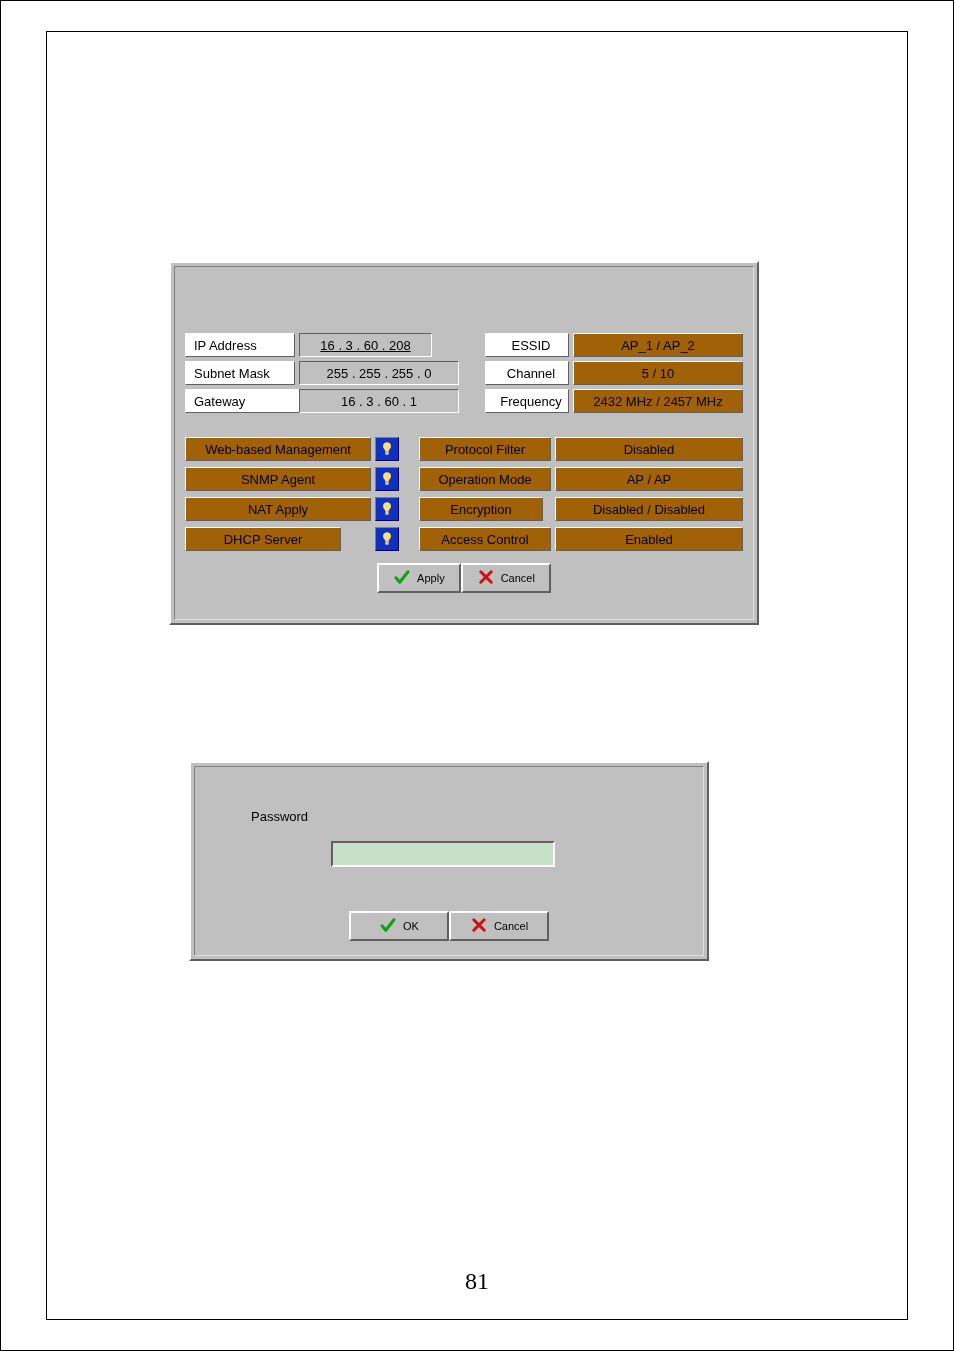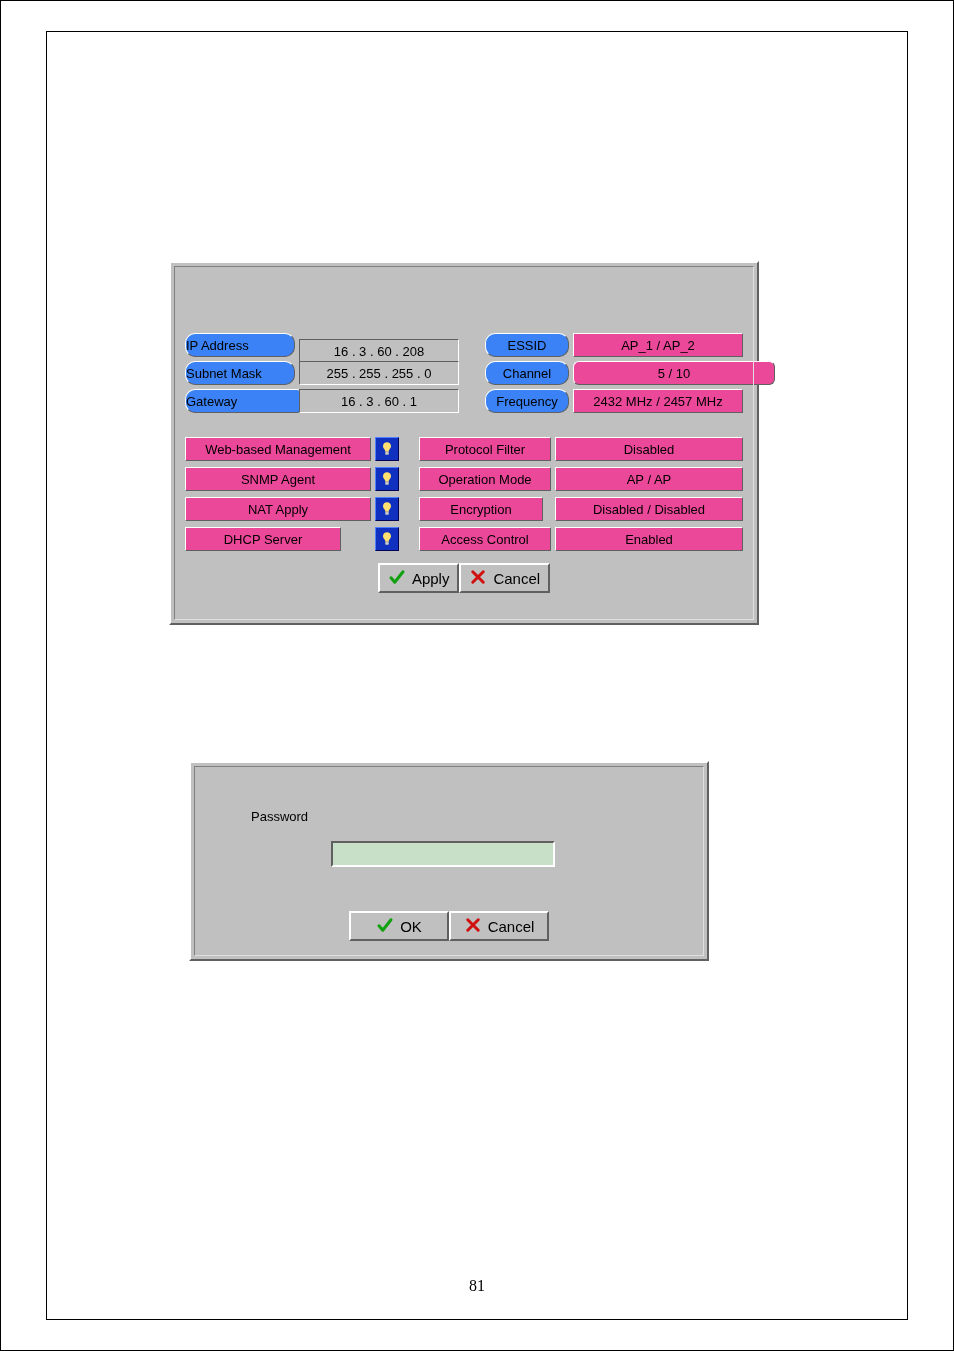--- a/index.html
+++ b/index.html
@@ -25,21 +25,21 @@
     bottom: 30px;
     border: 1px solid #000;
   }
   .page-number {
     position: absolute;
     bottom: 55px;
     left: 0;
     width: 100%;
     text-align: center;
     font-family: "Times New Roman", Times, serif;
-    font-size: 16px;
+    font-size: 24px;
   }
 
   
   .panel {
     position: absolute;
     background: #c0c0c0;
     border-top: 2px solid #ffffff;
     border-left: 2px solid #ffffff;
     border-right: 2px solid #606060;
     border-bottom: 2px solid #606060;
@@ -76,37 +76,37 @@
     position: absolute;
     box-sizing: border-box;
     font-size: 13px;
     color: #000;
     display: flex;
     align-items: center;
     justify-content: center;
     height: 24px;
   }
   .label-cell {
-    background: #3b82f6;
+    background: #ffffff;
     border-top: 1px solid #ffffff;
     border-left: 1px solid #ffffff;
     border-right: 1px solid #606060;
     border-bottom: 1px solid #606060;
     justify-content: flex-start;
-    border-radius: 10px;
+    padding-left: 8px;
   }
   .value-cell {
     background: #c0c0c0;
     border-top: 1px solid #606060;
     border-left: 1px solid #606060;
     border-right: 1px solid #ffffff;
     border-bottom: 1px solid #ffffff;
   }
   .green-cell {
-    background: #ec4899;
+    background: #a16207;
     border-top: 1px solid #ffffff;
     border-left: 1px solid #ffffff;
     border-right: 1px solid #606060;
     border-bottom: 1px solid #606060;
   }
   .center { justify-content: center; text-align:center; }
 
   
   .bulb {
     position: absolute;
@@ -129,22 +129,22 @@
     display: inline-flex;
     align-items: center;
     justify-content: center;
     gap: 6px;
     background: #c0c0c0;
     border-top: 2px solid #ffffff;
     border-left: 2px solid #ffffff;
     border-right: 2px solid #606060;
     border-bottom: 2px solid #606060;
     height: 30px;
-    font-size: 15px;
-    padding: 0 8px;
+    font-size: 11px;
+    padding: 0 14px;
     box-sizing: border-box;
   }
   .btn svg { width: 18px; height: 18px; }
 
   
   .password-panel {
     left: 188px;
     top: 760px;
     width: 520px;
     height: 200px;
@@ -183,33 +183,33 @@
 </style>
 </head>
 <body>
 
 <div class="page">
   <div class="inner-border"></div>
 
   <div class="panel inset-after config-panel">
 
     <div class="cell label-cell" style="left:14px; top:70px; width:110px;">IP Address</div>
-    <div class="cell value-cell center" style="left:128px; top:76px; width:160px;">16  .  3  .  60  . 208</div>
+    <div class="cell value-cell center" style="left:128px; top:70px; width:133px;text-decoration:underline;">16  .  3  .  60  . 208</div>
 
     <div class="cell label-cell" style="left:14px; top:98px; width:110px;">Subnet Mask</div>
     <div class="cell value-cell center" style="left:128px; top:98px; width:160px;">255 . 255 . 255 .  0</div>
 
     <div class="cell label-cell" style="left:14px; top:126px; width:122px;">Gateway</div>
     <div class="cell value-cell center" style="left:128px; top:126px; width:160px;">16  .  3  .  60  .  1</div>
 
     <div class="cell label-cell center" style="left:314px; top:70px; width:84px; justify-content:center;">ESSID</div>
     <div class="cell green-cell center" style="left:402px; top:70px; width:170px;">AP_1 / AP_2</div>
 
     <div class="cell label-cell center" style="left:314px; top:98px; width:84px; justify-content:center;">Channel</div>
-    <div class="cell green-cell center" style="left:402px; top:98px; width:202px;border-radius:6px;">5 / 10</div>
+    <div class="cell green-cell center" style="left:402px; top:98px; width:170px;">5 / 10</div>
 
     <div class="cell label-cell center" style="left:314px; top:126px; width:84px; justify-content:center;">Frequency</div>
     <div class="cell green-cell center" style="left:402px; top:126px; width:170px;">2432 MHz / 2457 MHz</div>
 
     <div class="cell green-cell center" style="left:14px; top:174px; width:186px;">Web-based Management</div>
     <div class="bulb" style="left:204px; top:174px;">
       <svg viewBox="0 0 24 24">
           <path fill="#ffe070" d="M12 2c-3.3 0-6 2.5-6 5.8 0 2.2 1.3 3.7 2.3 4.8.6.7 1 1.2 1 1.9V16h5.4v-1.5c0-.7.4-1.2 1-1.9 1-1.1 2.3-2.6 2.3-4.8C18 4.5 15.3 2 12 2z"></path>
           <rect x="9.3" y="16.5" width="5.4" height="4" rx="1" fill="#c8c8c8"></rect>
         </svg>

